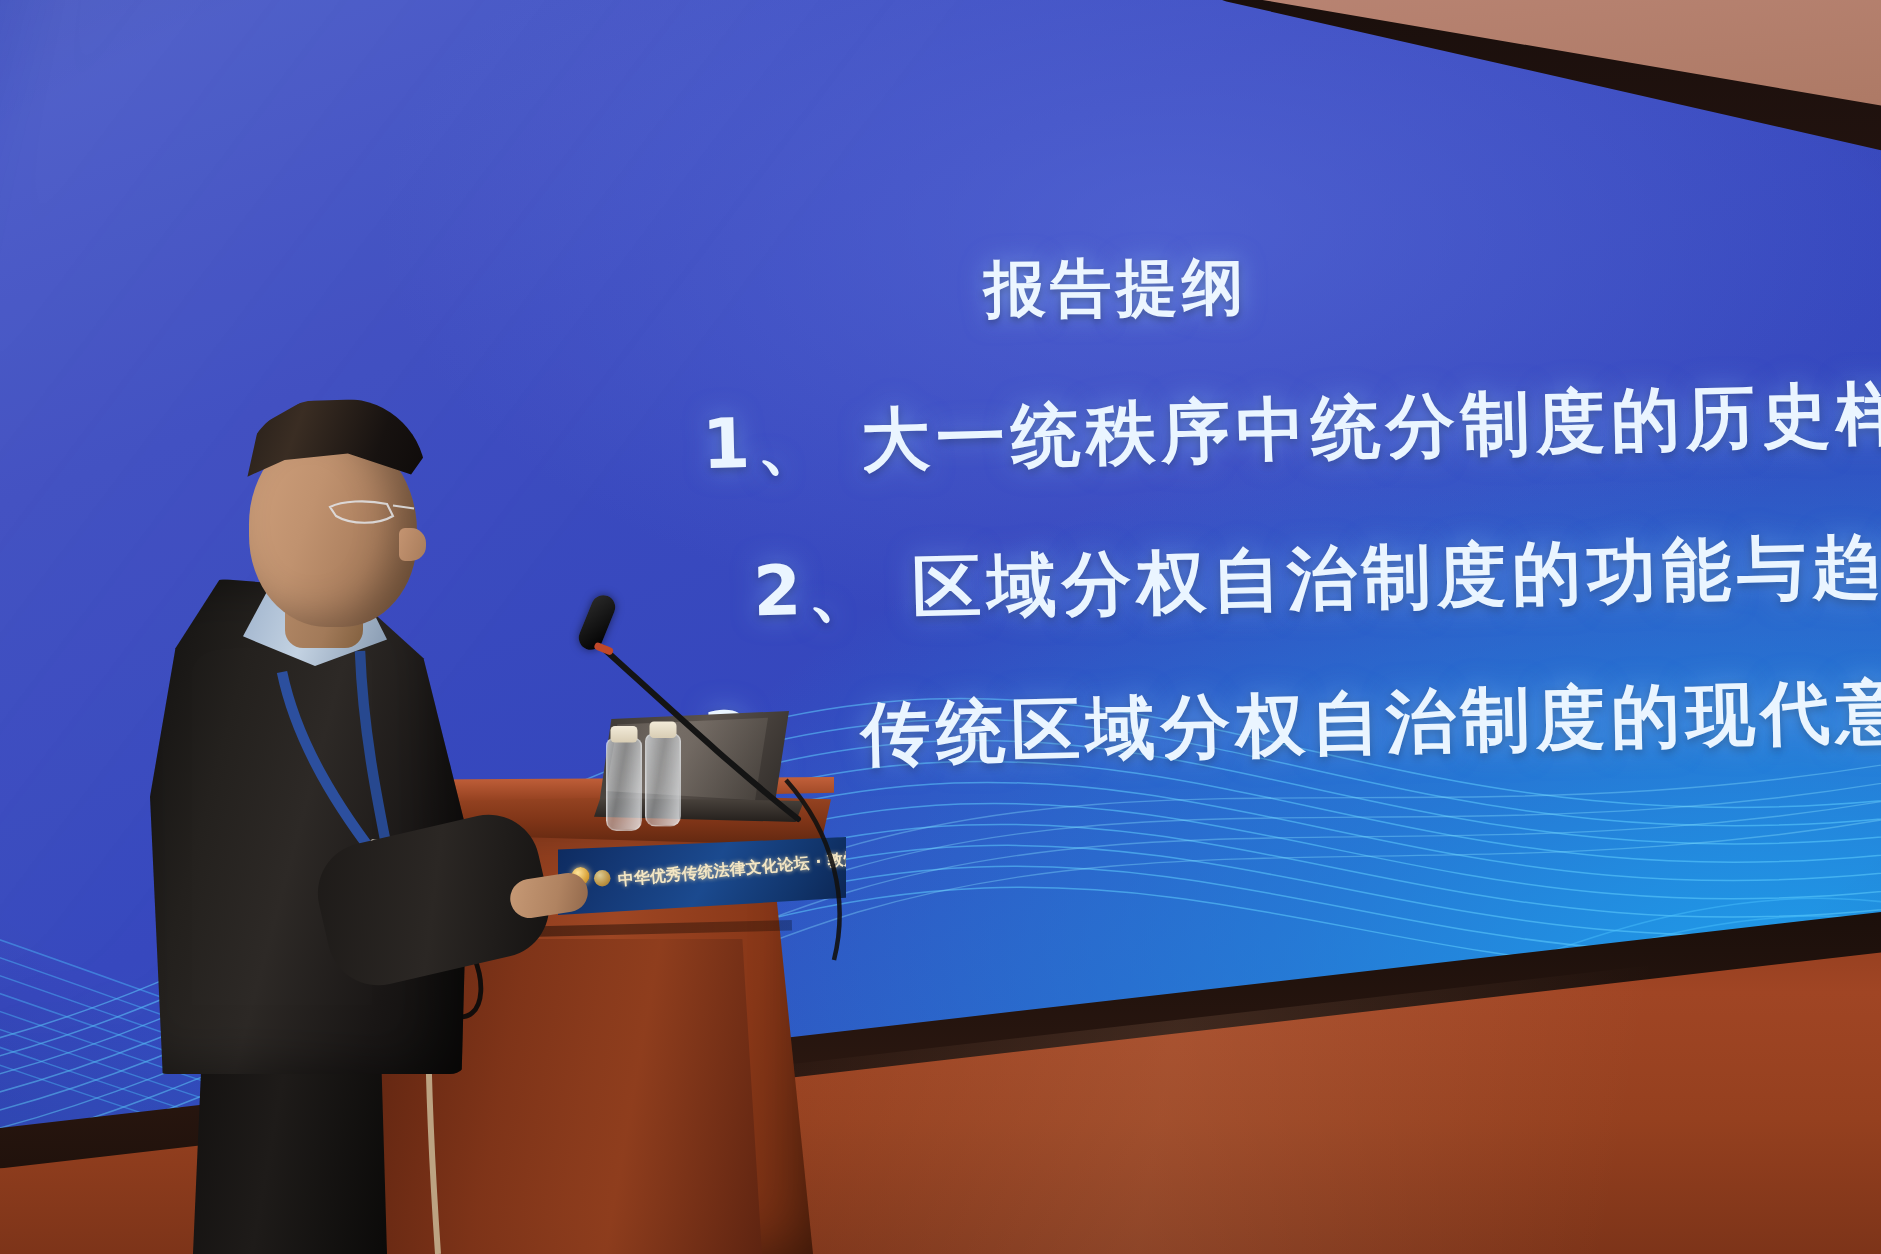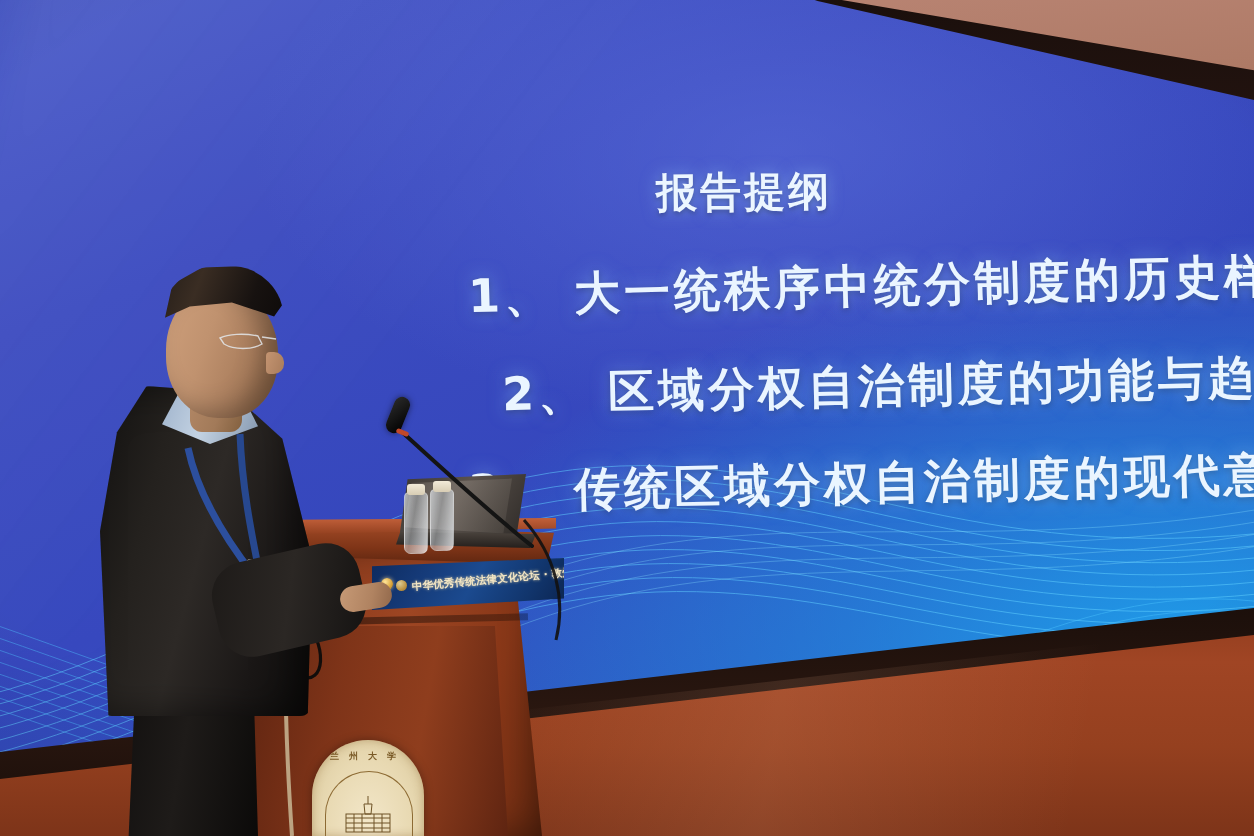--- a/index.html
+++ b/index.html
@@ -337,33 +337,20 @@
   <div class="stage-lip"></div>
   <div class="floor-sheen"></div>
 
   <div class="podium">
     <div class="pod-body"></div>
     <div class="pod-panel"></div>
     <div class="pod-seam"></div>
     <div class="pod-top"></div>
     <div class="pod-top-edge"></div>
 
-    <div class="crest">
-      <div class="crest-inner"></div>
-      <div class="crest-arc-text">兰州大学</div>
-      <svg class="crest-bldg" viewBox="0 0 60 40">
-        <g stroke="#6e5326" fill="none" stroke-width="1">
-          <path d="M30,2 L30,10"></path>
-          <path d="M26,10 L34,10 L33,20 L27,20 Z"></path>
-          <rect x="8" y="20" width="44" height="18"></rect>
-          <path d="M8,24 H52 M8,29 H52 M8,34 H52"></path>
-          <path d="M16,20 V38 M24,20 V38 M36,20 V38 M44,20 V38"></path>
-        </g>
-      </svg>
-    </div>
 
     <div class="pod-sign">
       <div class="pod-sign-emblem"></div>
       <div class="pod-sign-emblem2"></div>
       <div class="pod-sign-text">中华优秀传统法律文化论坛 · 敦煌法学分论坛</div>
     </div>
   </div>
 
   <div class="laptop"></div>
   <div class="laptop-screen"></div>

